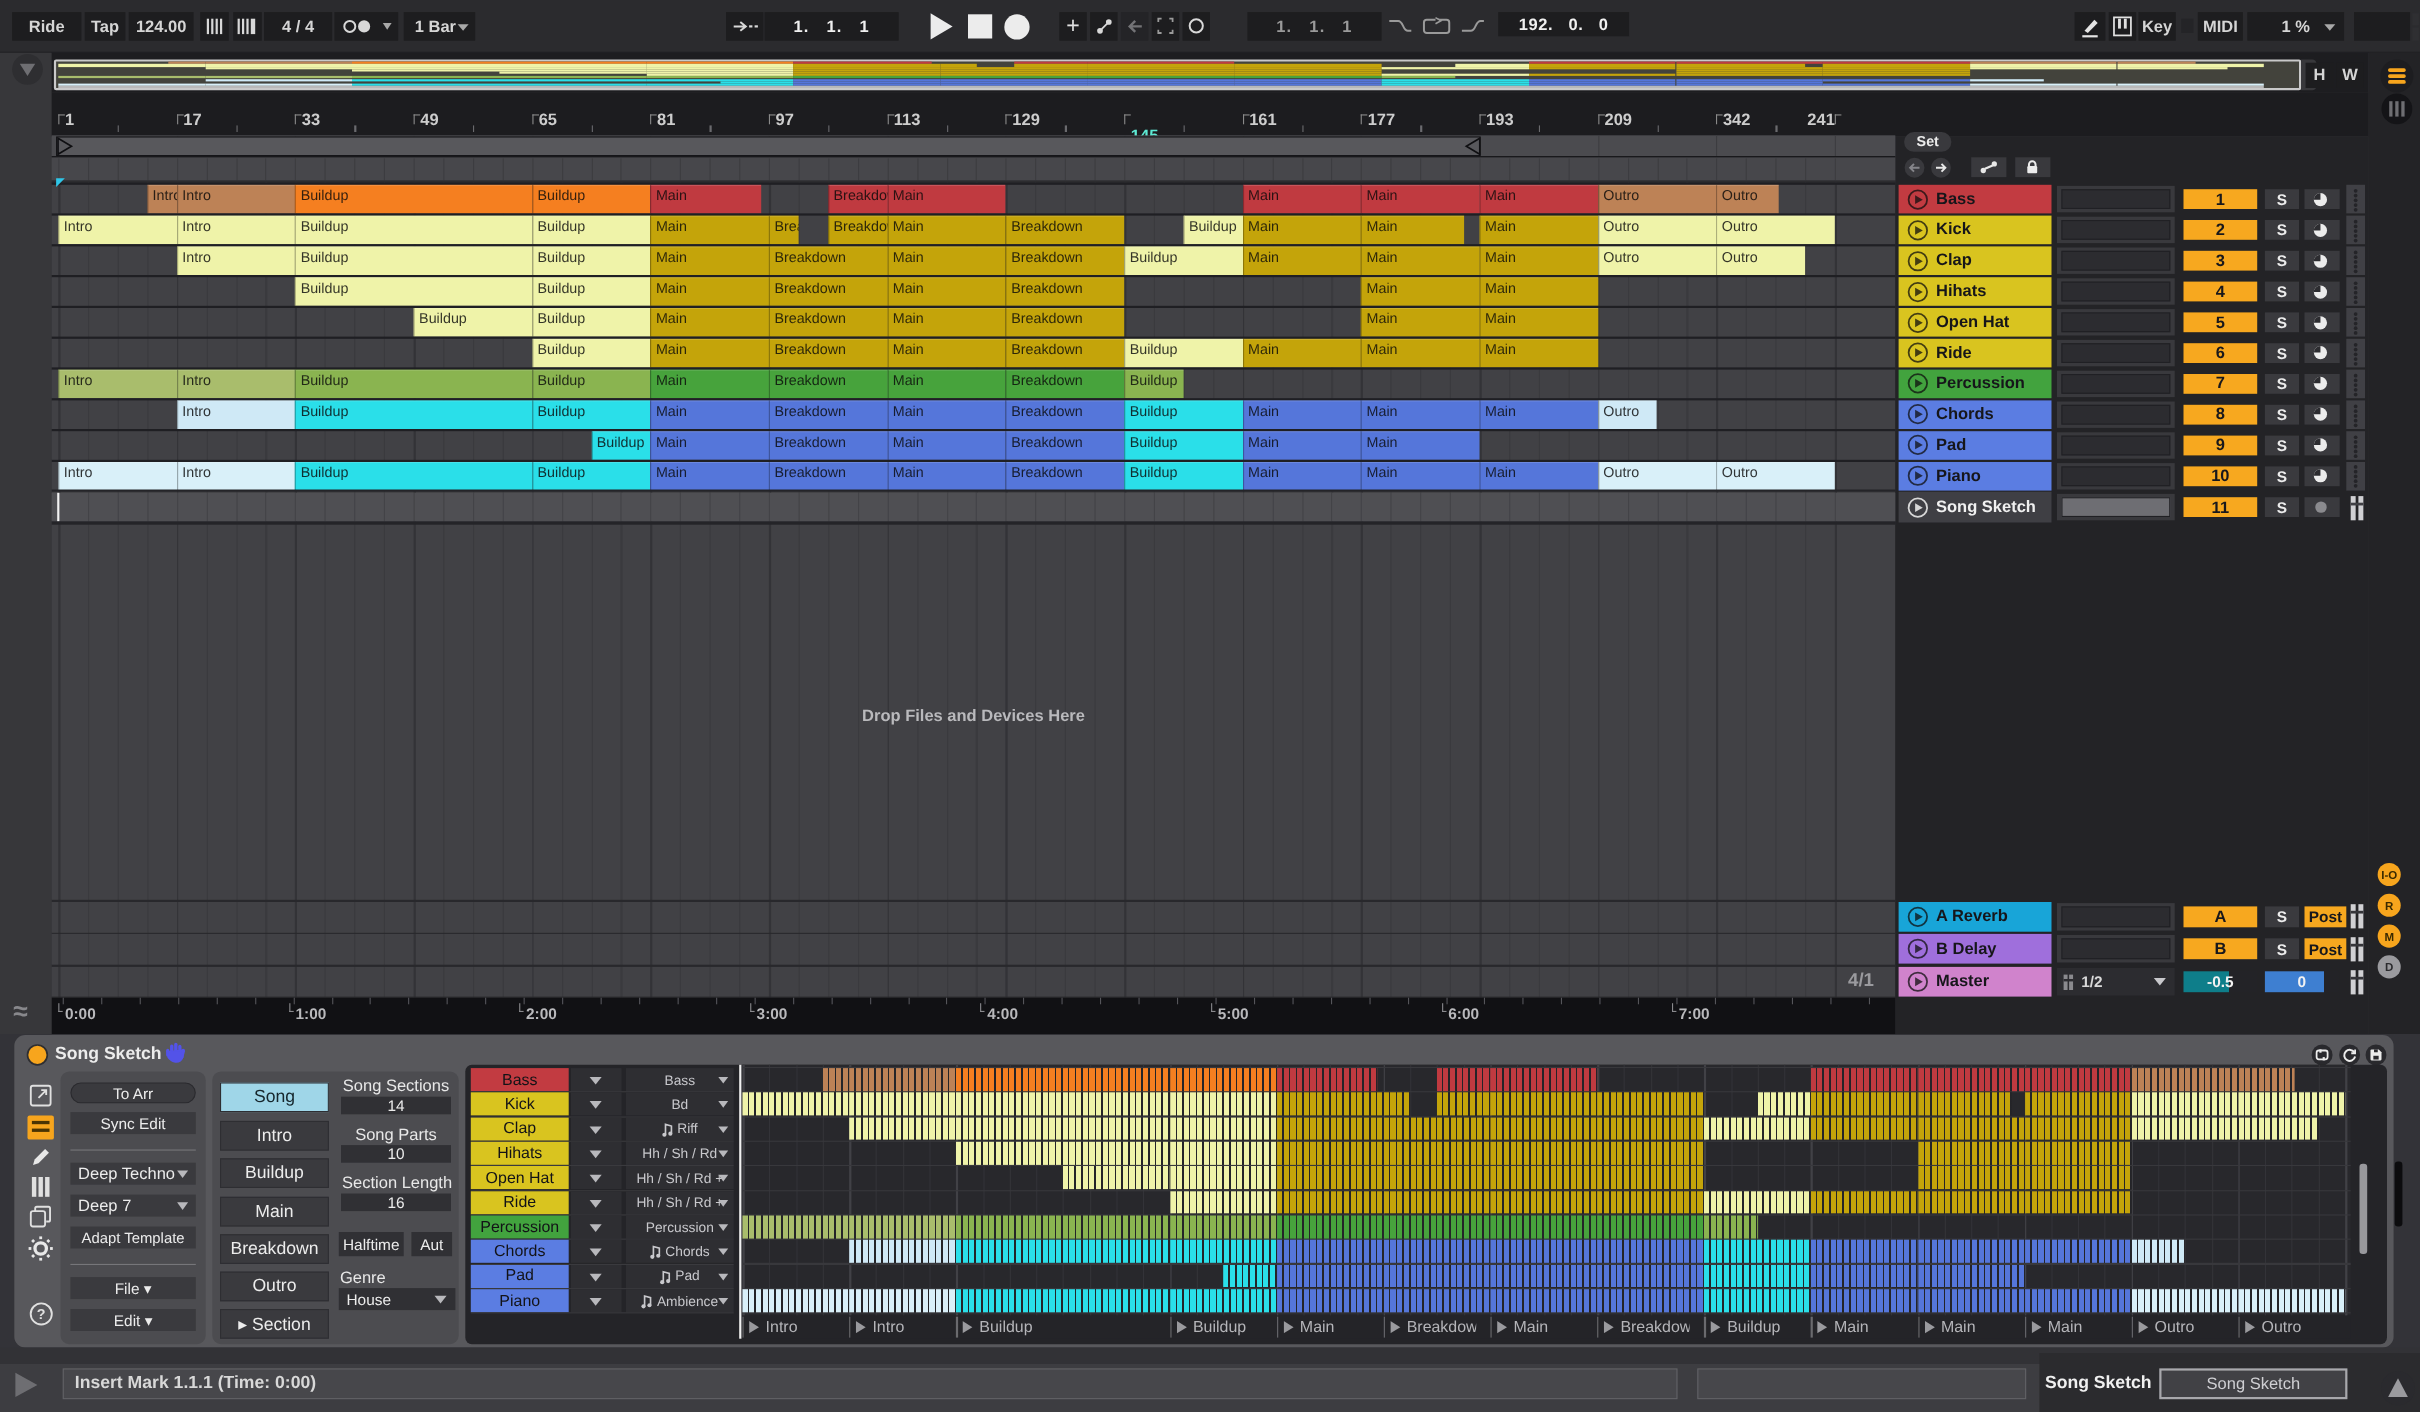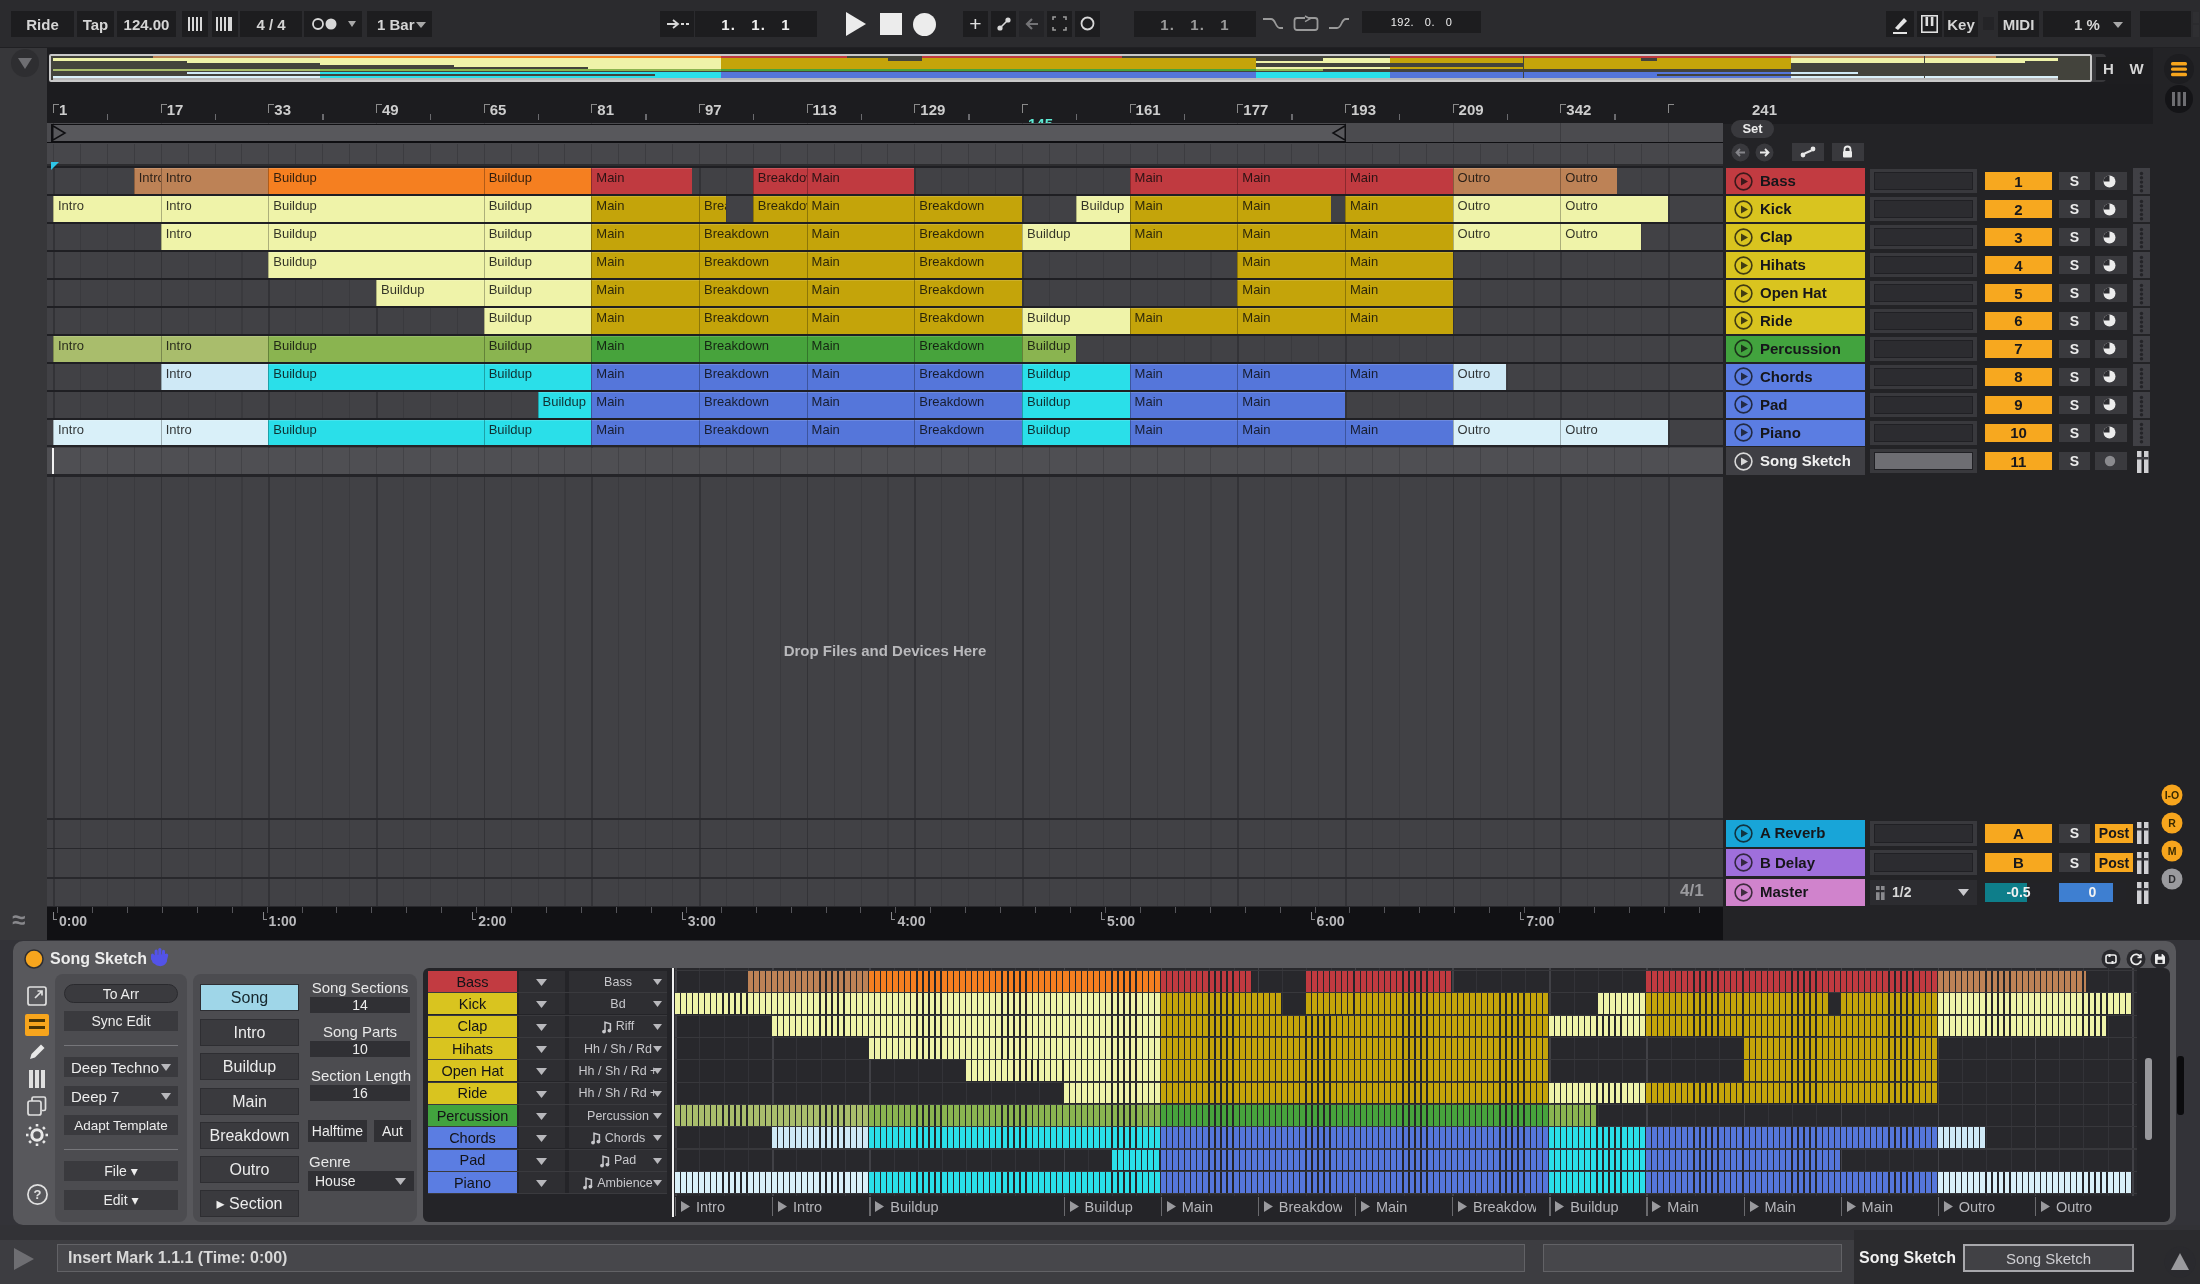--- a/index.html
+++ b/index.html
@@ -84,21 +84,21 @@
     <path d="M1 2 h8 c5 0 4 9 9 9 h3" stroke="#9a9a9a" stroke-width="1.8" fill="none"></path>
   </svg>
 <div style="left:1291.0px;top:13.0px;width:31.0px;height:22.0px;"></div>
 <svg style="left:1293px;top:15px" width="27" height="18">
     <rect x="1.5" y="3" width="23" height="12" rx="2.5" fill="none" stroke="#9a9a9a" stroke-width="1.8"></rect>
     <path d="M12 1 l5 2.8 l-5 2.8" fill="#2b2b2e" stroke="#9a9a9a" stroke-width="1.5"></path>
   </svg>
 <svg style="left:1328px;top:17px" width="22" height="14">
     <path d="M1 11 h8 c5 0 4 -9 9 -9 h3" stroke="#9a9a9a" stroke-width="1.8" fill="none"></path>
   </svg>
-<div class="t" style="left:1362.0px;top:11.0px;width:119.0px;height:22px;background:#1d1d1f;color:#f0f0f0;font-size:11px;font-weight:normal;letter-spacing:0.5px;">192.&nbsp;&nbsp;&nbsp;0.&nbsp;&nbsp;&nbsp;0</div>
+<div class="t" style="left:1362.0px;top:11.0px;width:119.0px;height:22px;background:#1d1d1f;color:#f0f0f0;font-size:15px;font-weight:bold;letter-spacing:0.5px;">192.&nbsp;&nbsp;&nbsp;0.&nbsp;&nbsp;&nbsp;0</div>
 <div style="left:1886.0px;top:11.0px;width:28.0px;height:26.0px;background:#1d1d1f;"></div>
 <svg style="left:1891px;top:15px" width="18" height="19">
     <path d="M4 13 L13 3 L16 6 L7 15 Z" fill="#e4e4e4"></path>
     <rect x="2" y="17" width="14" height="2" fill="#e4e4e4"></rect>
   </svg>
 <div style="left:1917.0px;top:11.0px;width:25.0px;height:26.0px;background:#1d1d1f;"></div>
 <svg style="left:1921px;top:15px" width="17" height="18">
     <rect x="0.8" y="0.8" width="15.4" height="16.4" fill="none" stroke="#e0e0e0" stroke-width="1.6"></rect>
     <rect x="4.5" y="2" width="2.6" height="9" fill="#e0e0e0"></rect>
     <rect x="9.8" y="2" width="2.6" height="9" fill="#e0e0e0"></rect>
@@ -287,21 +287,21 @@
 <div style="left:1345.0px;top:104px;width:6px;height:9px;border-left:1.5px solid #8a8a8a;border-top:1.5px solid #8a8a8a;"></div>
 <div style="left:1351.0px;top:101px;color:#cdcdcd;font-size:15px;font-weight:bold;">193</div>
 <div style="left:1398.8px;top:114.0px;width:1.5px;height:6.0px;background:#6a6a6e;"></div>
 <div style="left:1452.6px;top:104px;width:6px;height:9px;border-left:1.5px solid #8a8a8a;border-top:1.5px solid #8a8a8a;"></div>
 <div style="left:1458.6px;top:101px;color:#cdcdcd;font-size:15px;font-weight:bold;">209</div>
 <div style="left:1506.5px;top:114.0px;width:1.5px;height:6.0px;background:#6a6a6e;"></div>
 <div style="left:1560.3px;top:104px;width:6px;height:9px;border-left:1.5px solid #8a8a8a;border-top:1.5px solid #8a8a8a;"></div>
 <div style="left:1566.3px;top:101px;color:#cdcdcd;font-size:15px;font-weight:bold;">342</div>
 <div style="left:1614.1px;top:114.0px;width:1.5px;height:6.0px;background:#6a6a6e;"></div>
 <div style="left:1668.0px;top:104px;width:6px;height:9px;border-left:1.5px solid #8a8a8a;border-top:1.5px solid #8a8a8a;"></div>
-<div style="left:1752px;top:101px;color:#cdcdcd;font-size:15px;font-weight:bold;">241</div>
+<div style="left:1643px;top:101px;color:#cdcdcd;font-size:15px;font-weight:bold;">241</div>
 <div style="left:47.0px;top:123.0px;width:1676.0px;height:19.0px;background:#4b4b4f;"></div>
 <div style="left:53.0px;top:123.0px;width:1.0px;height:19.0px;background:#3c3c40;"></div>
 <div style="left:160.7px;top:123.0px;width:1.0px;height:19.0px;background:#3c3c40;"></div>
 <div style="left:268.3px;top:123.0px;width:1.0px;height:19.0px;background:#3c3c40;"></div>
 <div style="left:376.0px;top:123.0px;width:1.0px;height:19.0px;background:#3c3c40;"></div>
 <div style="left:483.7px;top:123.0px;width:1.0px;height:19.0px;background:#3c3c40;"></div>
 <div style="left:591.3px;top:123.0px;width:1.0px;height:19.0px;background:#3c3c40;"></div>
 <div style="left:699.0px;top:123.0px;width:1.0px;height:19.0px;background:#3c3c40;"></div>
 <div style="left:806.6px;top:123.0px;width:1.0px;height:19.0px;background:#3c3c40;"></div>
 <div style="left:914.3px;top:123.0px;width:1.0px;height:19.0px;background:#3c3c40;"></div>

